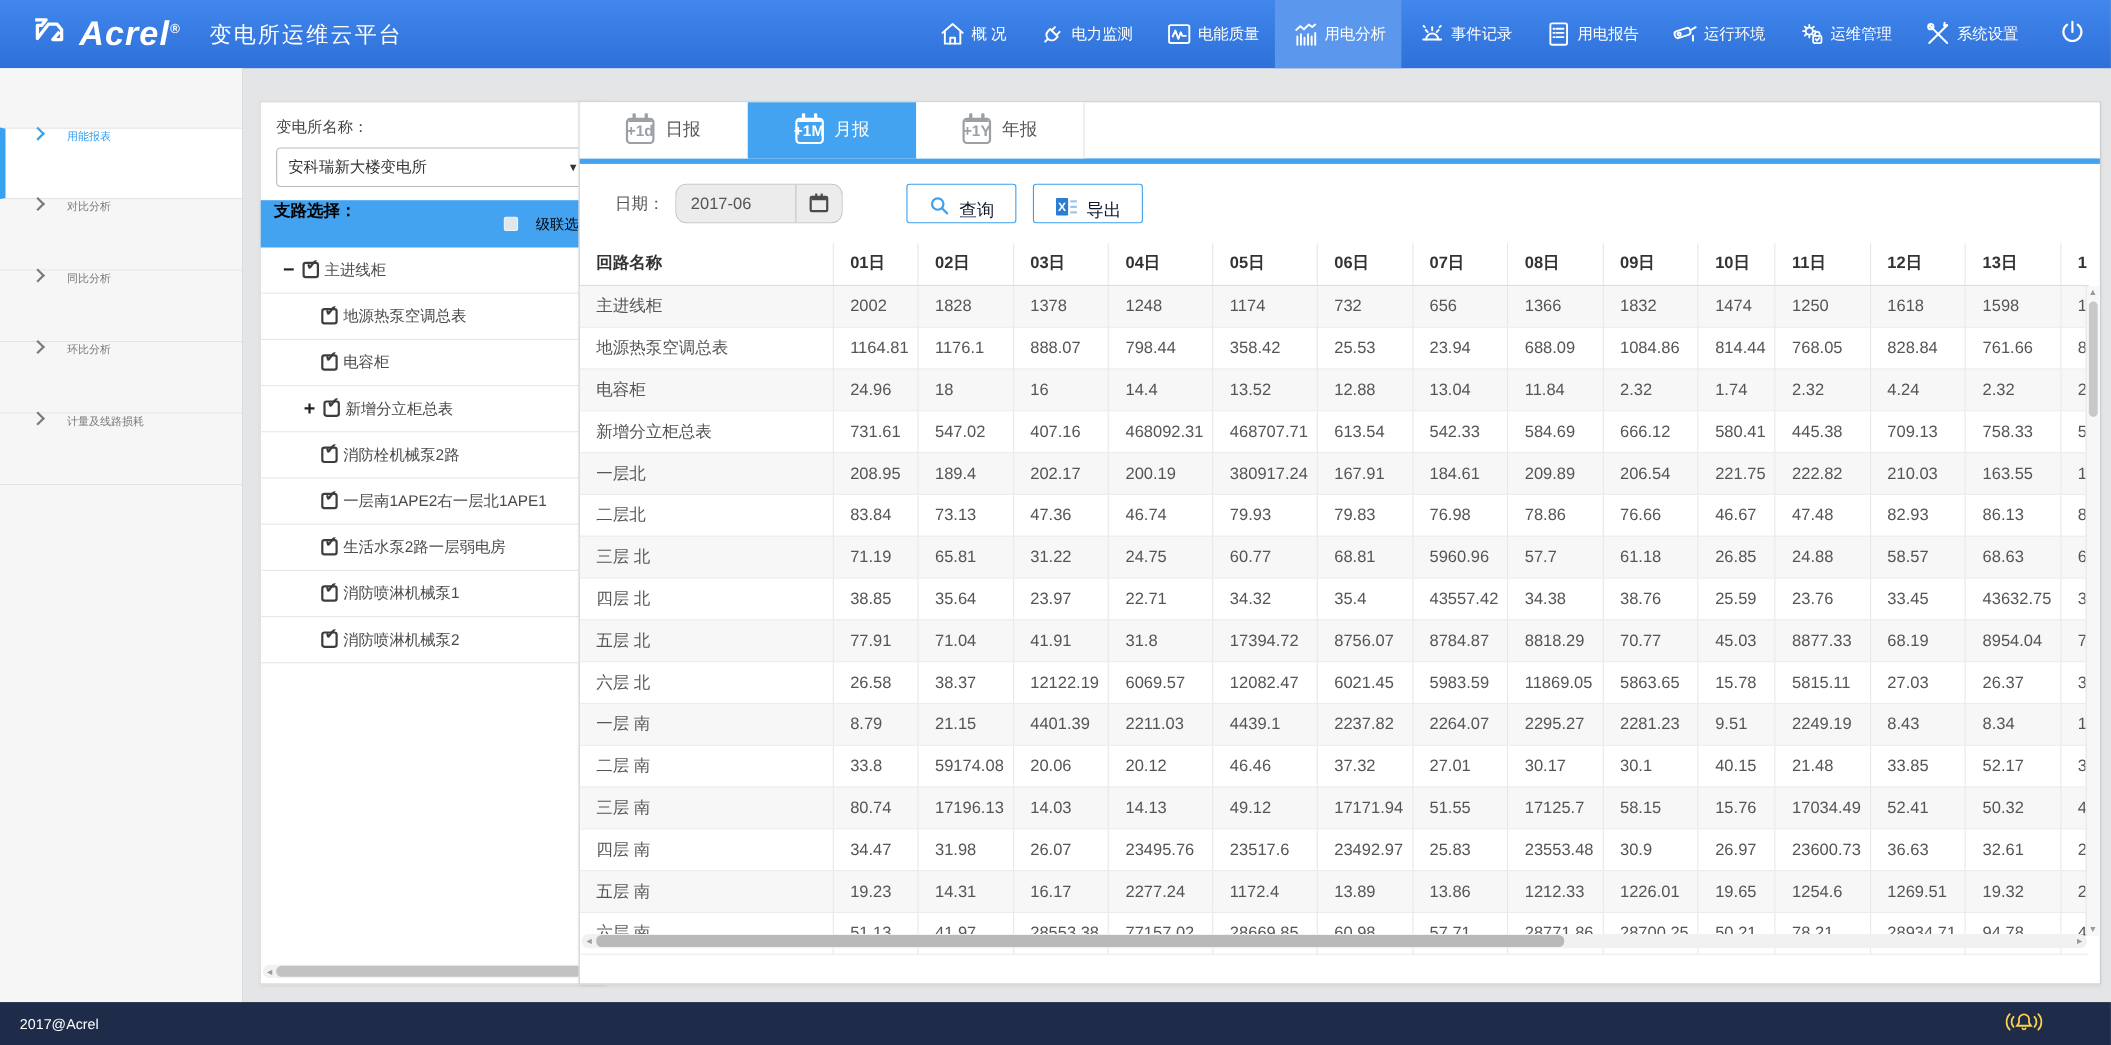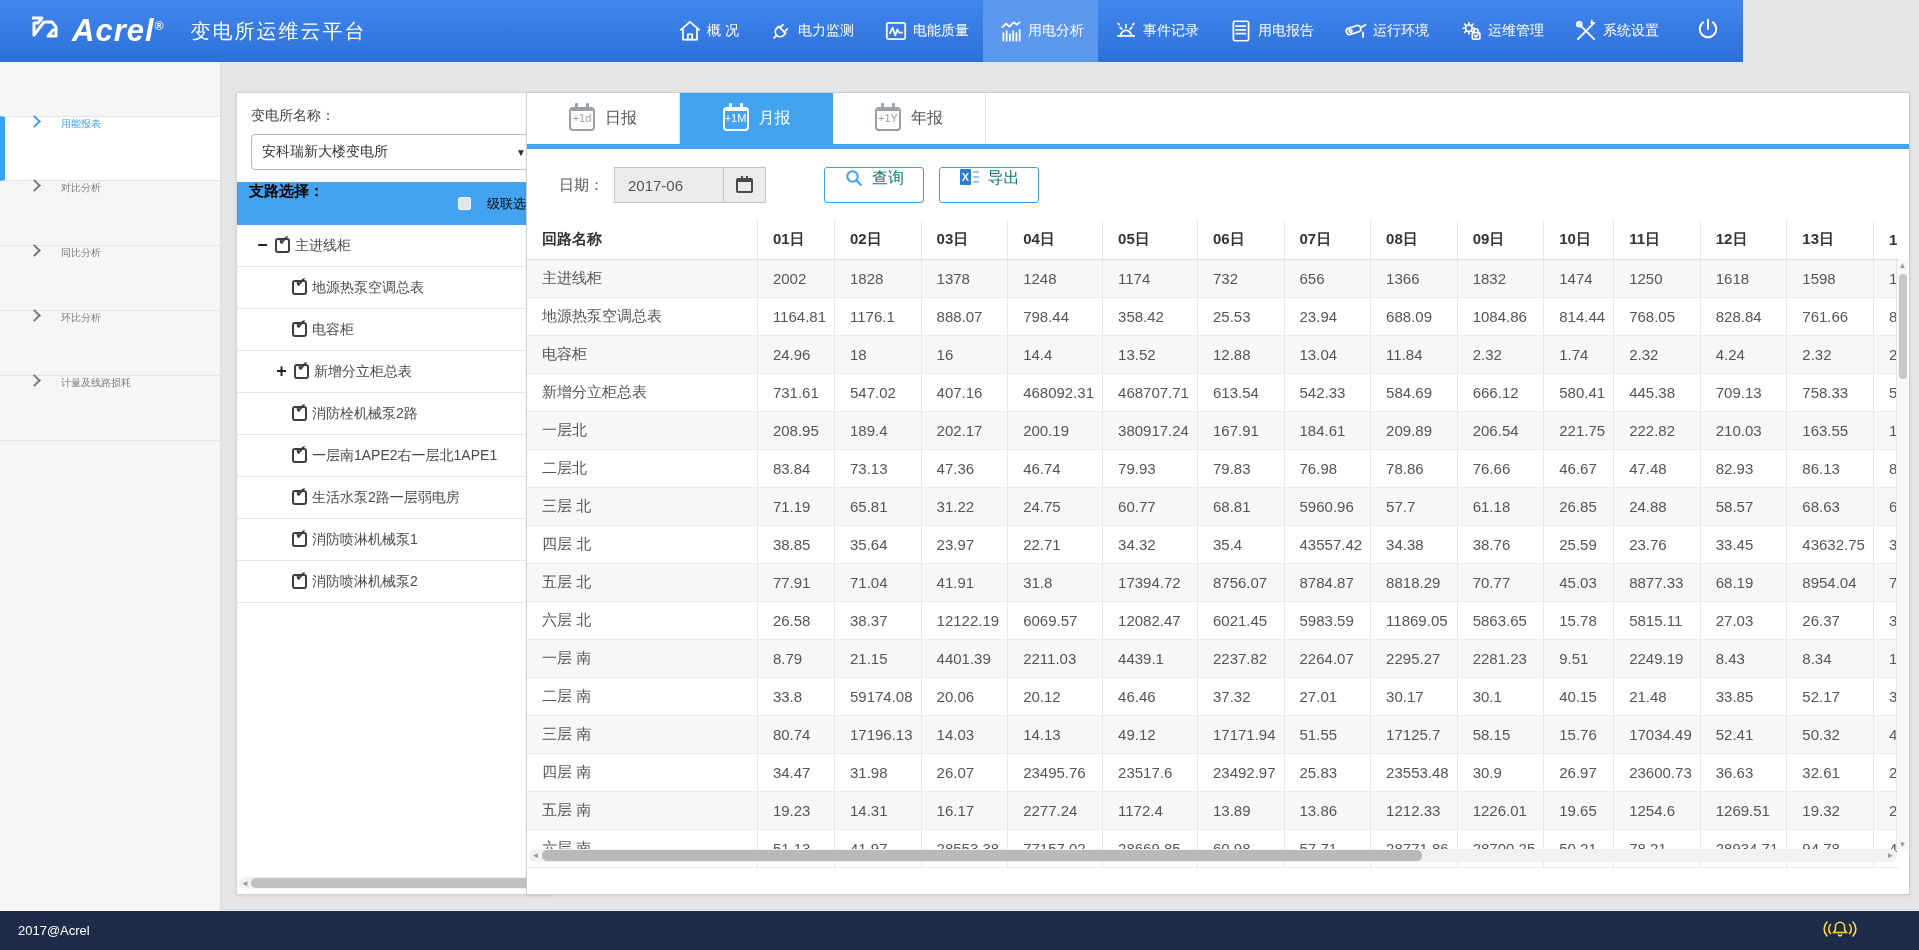--- a/index.html
+++ b/index.html
@@ -1,18 +1,18 @@
 <!DOCTYPE html>
 <html><head>
 <meta charset="utf-8">
 <style>
   *{box-sizing:border-box;margin:0;padding:0}
   html,body{width:1919px;height:950px;overflow:hidden;font-family:"Liberation Sans","DejaVu Sans",sans-serif;background:#e4e5e7}
   
-  .topbar{position:absolute;left:0;top:0;width:1743px;height:62px;background:linear-gradient(180deg,#4187ec,#2e70d9);display:flex;align-items:center;color:#fff}
+  .topbar{position:absolute;left:0;top:0;width:1919px;height:62px;background:linear-gradient(180deg,#4187ec,#2e70d9);display:flex;align-items:center;color:#fff}
   .logo-wrap{display:flex;align-items:center;padding-left:26px}
   .logo-mark{margin-right:10px}
   .logo-text{font-size:31px;font-weight:bold;font-style:italic;letter-spacing:1px}
   .logo-reg{font-size:12px;vertical-align:super}
   .app-title{font-size:20px;margin-left:26px;letter-spacing:2px}
   .nav{margin-left:auto;display:flex;align-items:stretch;height:62px}
   .nav-item{display:flex;flex-direction:row;align-items:center;justify-content:center;padding:0 14px;min-width:66px;cursor:pointer;gap:3px}
   .nav-item.active{background:#5b97ec}
   .nav-item .lbl{font-size:14px;white-space:nowrap}
   .nav-item svg{display:block}
@@ -50,32 +50,32 @@
   .tree-scroll .arr{font-size:8px;color:#9a9a9a;width:12px;text-align:center}
   .tree-scroll .thumb{height:10px;background:#c2c2c2;border-radius:5px;flex:1;margin-right:8px}
   
   .main-panel{position:absolute;left:526px;top:92px;width:1384px;height:803px;background:#fff;border:1px solid #ccc;box-shadow:0 1px 3px rgba(0,0,0,.08)}
   .tabs{display:flex;height:51px}
   .tab{width:153px;display:flex;align-items:center;justify-content:center;gap:10px;font-size:16px;color:#555;border-right:1px solid #e2e2e2;cursor:pointer;background:#fff}
   .tab .cal{color:#9aa0a6}
   .tab.active{background:#43a3f0;color:#fff;border-right:none}
   .tab.active .cal{color:#fff}
   .tabs-underline{height:5px;background:#43a3f0}
-  .cal{width:26px;height:24px;border:2px solid currentColor;border-radius:4px;position:relative;display:inline-flex;align-items:center;justify-content:center;font-size:11px;font-weight:normal;padding-bottom:2px;box-shadow:inset 0 7px 0 -5px currentColor}
+  .cal{width:26px;height:24px;border:2px solid currentColor;border-radius:4px;position:relative;display:inline-flex;align-items:flex-end;justify-content:center;font-size:14px;font-weight:bold;padding-bottom:2px;box-shadow:inset 0 7px 0 -5px currentColor}
   .cal::before,.cal::after{content:"";position:absolute;top:-6px;width:3px;height:6px;background:currentColor;border-radius:1px}
   .cal::before{left:4px}.cal::after{right:4px}
   .filter-row{height:72px;display:flex;align-items:center;padding-left:32px}
   .date-label{font-size:15px;color:#555}
-  .date-group{display:flex;height:36px;border:1px solid #c3c3c3;border-radius:0;overflow:hidden;margin-left:10px}
+  .date-group{display:flex;height:36px;border:1px solid #c3c3c3;border-radius:10px;overflow:hidden;margin-left:10px}
   .date-input{width:108px;background:#ececec;display:flex;align-items:center;padding-left:13px;font-size:15px;color:#555}
   .date-cal-btn{width:42px;background:#ececec;border-left:1px solid #c3c3c3;display:flex;align-items:center;justify-content:center;cursor:pointer}
   .cal-s{width:17px;height:15px;border:2px solid #4a4a4a;border-radius:2px;position:relative;box-shadow:inset 0 5px 0 -3px #4a4a4a}
   .cal-s::before,.cal-s::after{content:"";position:absolute;top:-4px;width:2px;height:4px;background:#4a4a4a}
   .cal-s::before{left:3px}.cal-s::after{right:3px}
-  .btn{height:36px;width:100px;border:1px solid #3da0ee;border-radius:3px;background:#fff;color:#0f766e;font-size:16px;display:flex;align-items:flex-start;justify-content:center;gap:8px;cursor:pointer}
+  .btn{height:36px;width:100px;border:1px solid #3da0ee;border-radius:3px;background:#fff;color:#0f172a;font-size:16px;display:flex;align-items:flex-end;justify-content:center;gap:8px;cursor:pointer}
   .btn-query{margin-left:58px}
   .btn-export{margin-left:15px}
   
   .table-wrap{position:absolute;left:0;top:128px;width:1372px;height:648px;overflow:hidden}
   table{border-collapse:collapse;width:1372px;table-layout:auto}
   th,td{height:38px;padding:0 8px 0 15px;text-align:left;font-size:15px;white-space:nowrap;border-right:1px solid #e8e8e8;border-bottom:1px solid #ececec}
   th{color:#333;font-weight:bold;border-bottom:1px solid #ddd}
   td{color:#555}
   th.name-col{width:250px}
   tr.stripe td{background:#f7f7f7}

